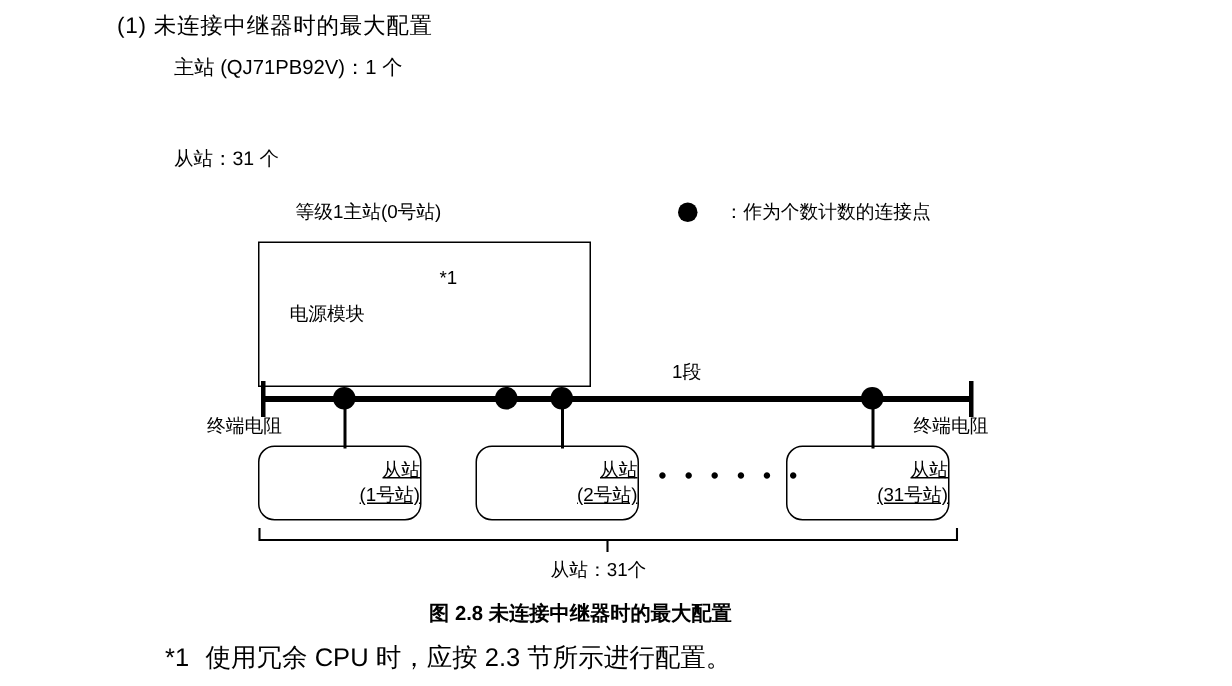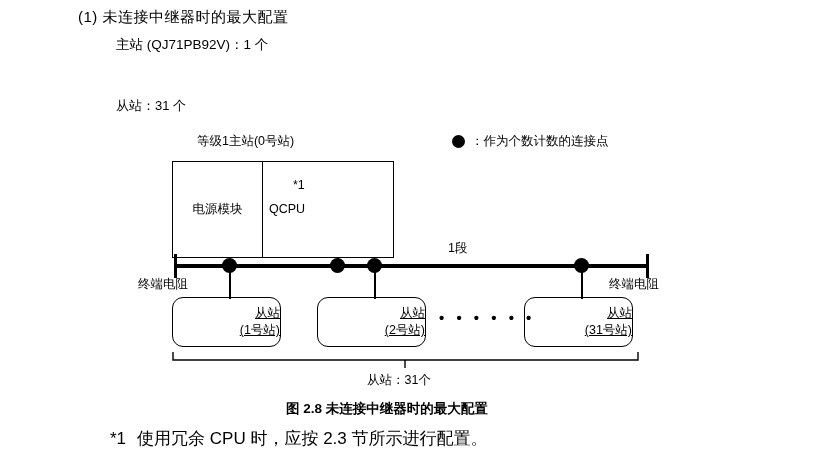--- a/index.html
+++ b/index.html
@@ -35,21 +35,21 @@
     font-size: 13px;
     white-space: nowrap;
     margin-top: 35px;
   }
 
   
   #legend {
     left: 452px; top: 133px;
     display: flex;
     align-items: center;
-    gap: 6px;
+    gap: 18px;
     font-size: 12.5px;
     white-space: nowrap;
   }
   #legend .dot {
     width: 13px; height: 13px;
     border-radius: 50%;
     background: #000;
     display: inline-block;
   }
 
@@ -183,21 +183,20 @@
 
 <div class="abs" id="legend">
   <span class="dot"></span>
   <span>：作为个数计数的连接点</span>
 </div>
 
 <div class="abs" id="master-label">等级1主站(0号站)</div>
 
 <div class="abs" id="master-box">
   <div class="cell cell-power">电源模块</div>
-  <div class="cell cell-cpu">QCPU</div>
 </div>
 <div class="abs" id="star1">*1</div>
 
 <div class="abs" id="trunk"></div>
 
 <div class="abs drop" style="left:337px; top:258px; height:8px;"></div>
 
 <div class="abs drop" style="left:229px; top:266px; height:33px;"></div>
 
 <div class="abs drop" style="left:374px; top:266px; height:33px;"></div>

